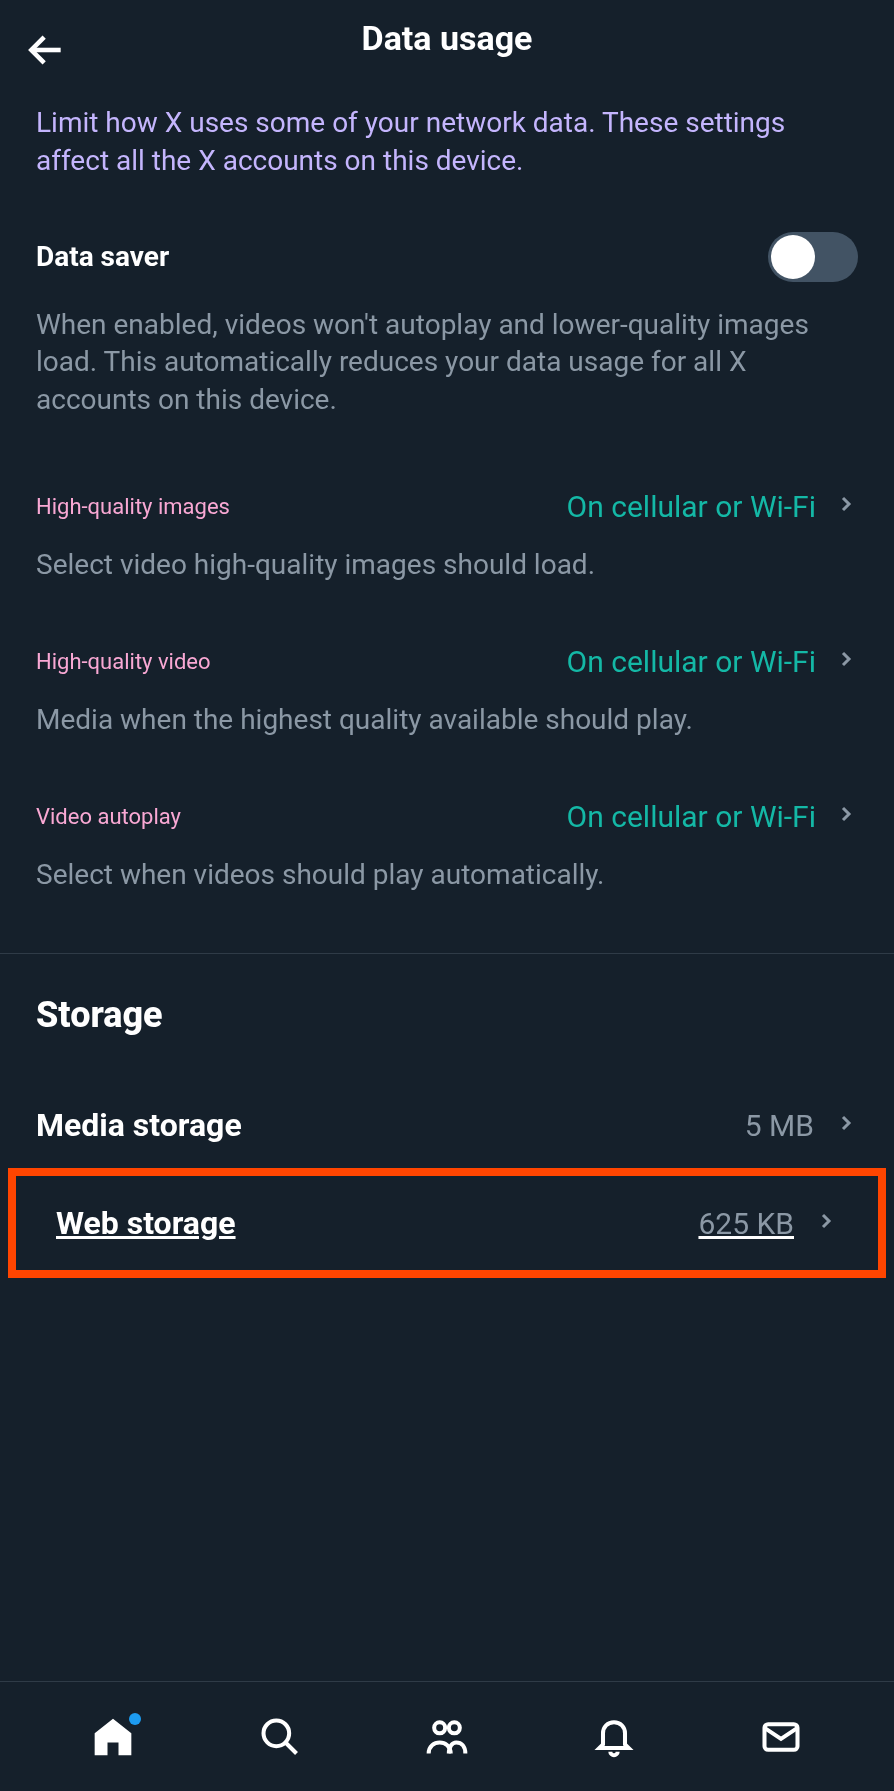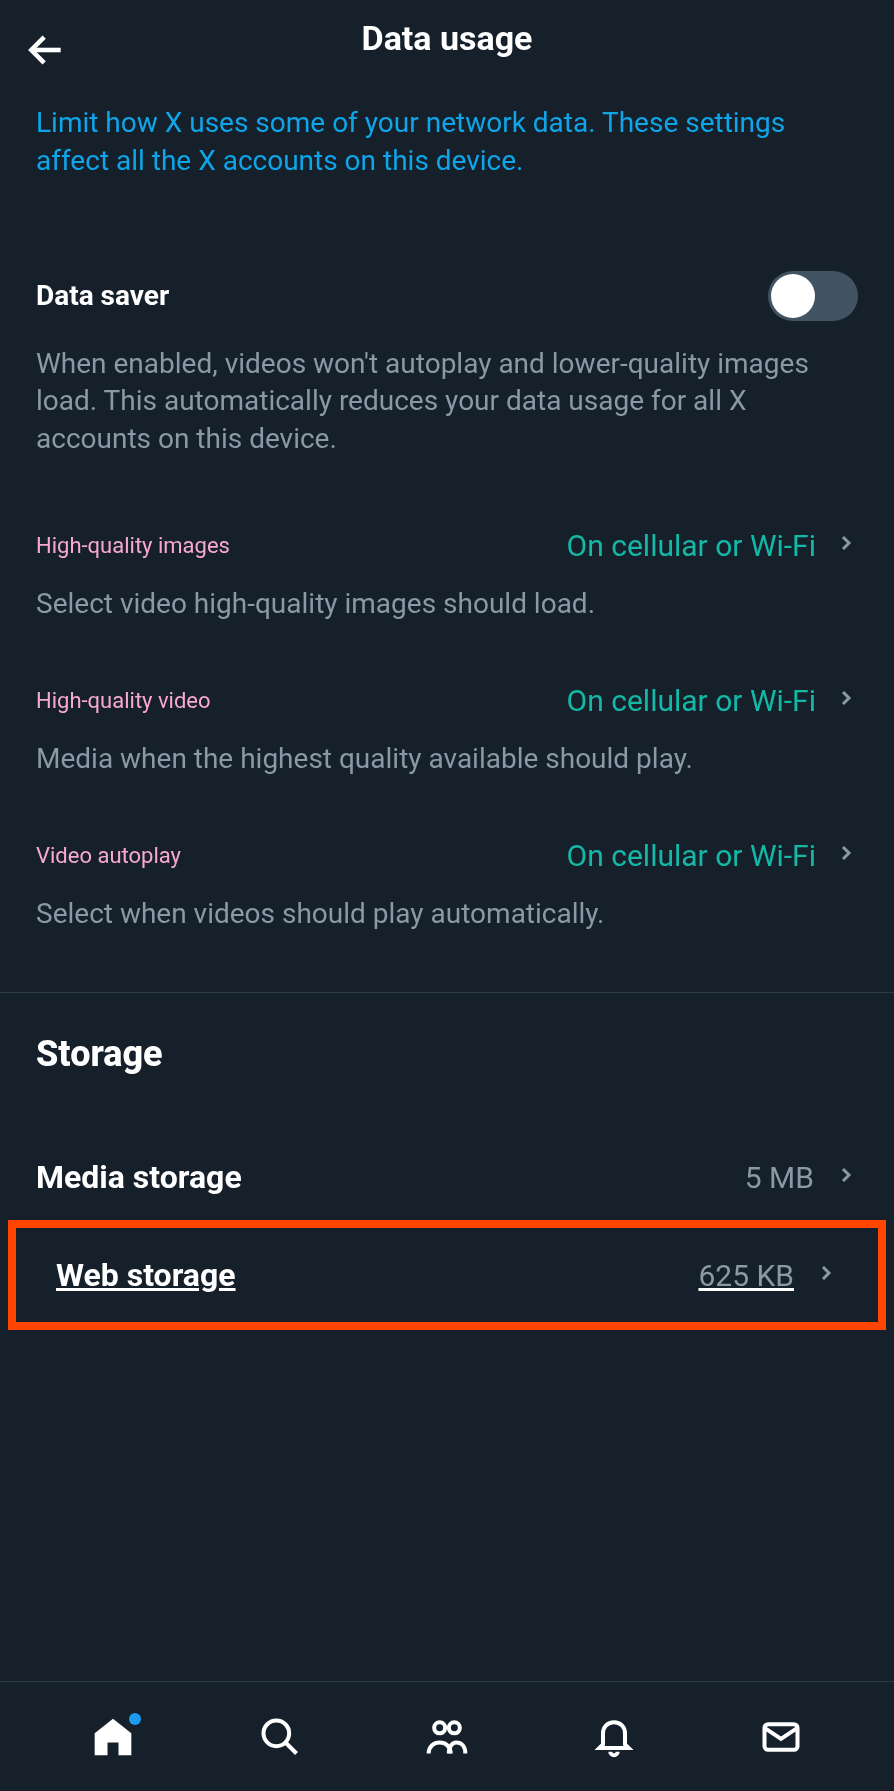--- a/index.html
+++ b/index.html
@@ -39,25 +39,25 @@
     width: 100%;
     text-align: center;
     font-size: 34px;
     font-weight: 700;
     color: #ffffff;
   }
   .content {
     padding: 0 36px;
   }
   .description {
-    color: #0ea5e9;
+    color: #c4b5fd;
     font-size: 28px;
     line-height: 1.35;
     margin-top: 24px;
-    margin-bottom: 91px;
+    margin-bottom: 52px;
   }
   .toggle-row {
     display: flex;
     justify-content: space-between;
     align-items: center;
     margin-bottom: 24px;
   }
   .toggle-label {
     font-size: 28px;
     font-weight: 700;
@@ -124,21 +124,21 @@
   }
   .divider {
     border-top: 1px solid #2f3b47;
     margin: 0 -36px;
     margin-bottom: 40px;
   }
   .section-title {
     font-size: 36px;
     font-weight: 800;
     color: #ffffff;
-    margin-bottom: 59px;
+    margin-bottom: 46px;
   }
   .storage-row {
     display: flex;
     justify-content: space-between;
     align-items: center;
     padding: 24px 0;
   }
   .storage-label {
     font-size: 32px;
     font-weight: 700;

